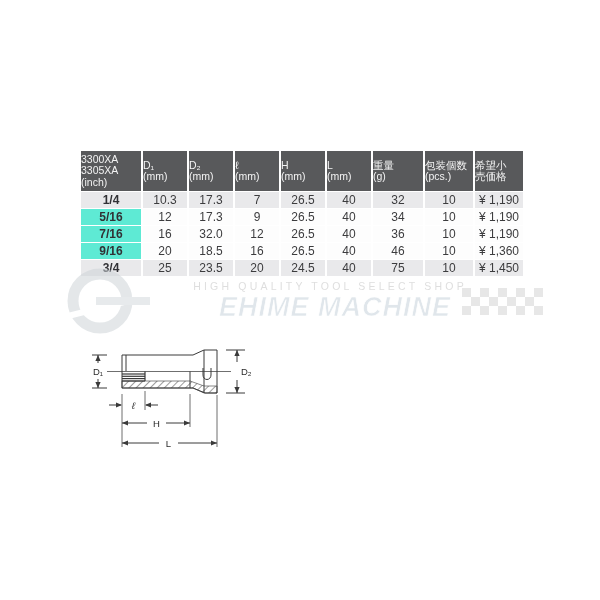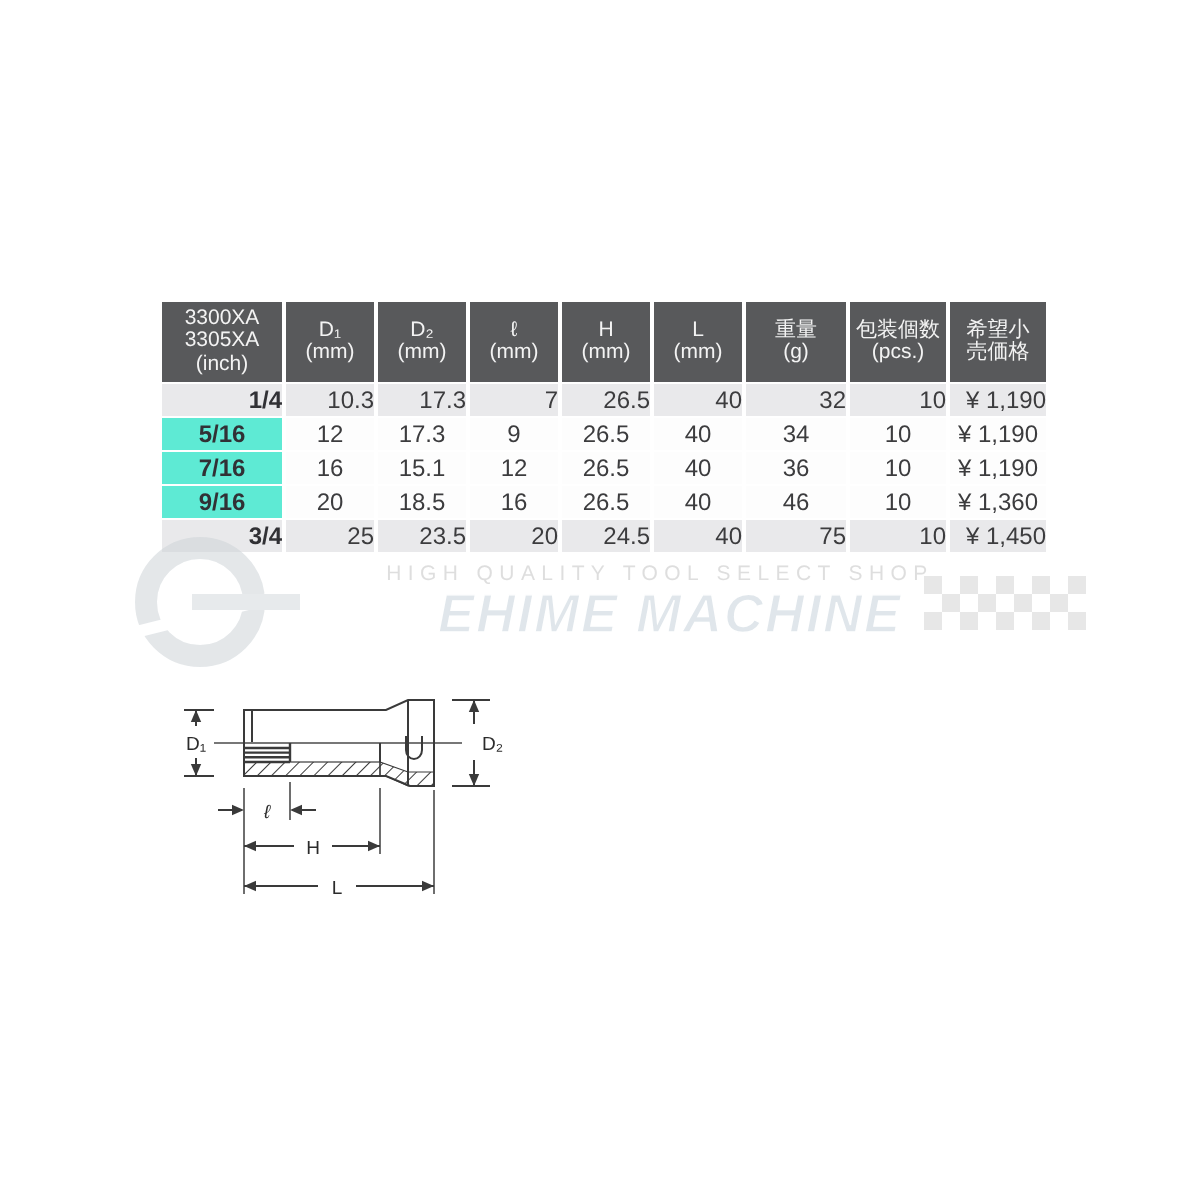--- a/index.html
+++ b/index.html
@@ -9,28 +9,28 @@
   
   table.spec{
     position:absolute;left:79px;top:150px;
     border-collapse:separate;border-spacing:2px 1px;
     table-layout:fixed;
   }
   col.c0{width:60px;} col.c1,col.c2,col.c3,col.c4,col.c5{width:44px;}
   col.c6{width:50px;} col.c7{width:48px;} col.c8{width:48px;}
   th{
     background:#58595b;color:#f3f3f3;font-weight:normal;
-    font-size:10.5px;line-height:11.5px;text-align:center;vertical-align:middle;
+    font-size:10.5px;line-height:11.5px;text-align:left;vertical-align:middle;
     height:38px;padding:1px 0;
   }
   td{
     font-size:12px;color:#3c3c3e;text-align:center;vertical-align:middle;
     height:16px;padding:0;background:#fdfdfd;white-space:nowrap;
   }
-  tr.alt td{background:#e9e9eb;text-align:right;}
+  tr.alt td{background:#e9e9eb;}
   td.inch{background:#5eead4;font-weight:bold;color:#313135;}
 
   
   .watermark{
     position:absolute;left:0;top:0;width:600px;height:600px;
     z-index:5;pointer-events:none;opacity:.55;
   }
   
   .diagram{position:absolute;left:85px;top:345px;z-index:2;}
   .dline{stroke:#3a3a3a;stroke-width:1;fill:none;}
@@ -115,21 +115,21 @@
           <td>9</td>
           <td>26.5</td>
           <td>40</td>
           <td>34</td>
           <td>10</td>
           <td>¥ 1,190</td>
         </tr>
         <tr>
           <td class="inch">7/16</td>
           <td>16</td>
-          <td>15.1</td>
+          <td>32.0</td>
           <td>12</td>
           <td>26.5</td>
           <td>40</td>
           <td>36</td>
           <td>10</td>
           <td>¥ 1,190</td>
         </tr>
         <tr>
           <td class="inch">9/16</td>
           <td>20</td>

